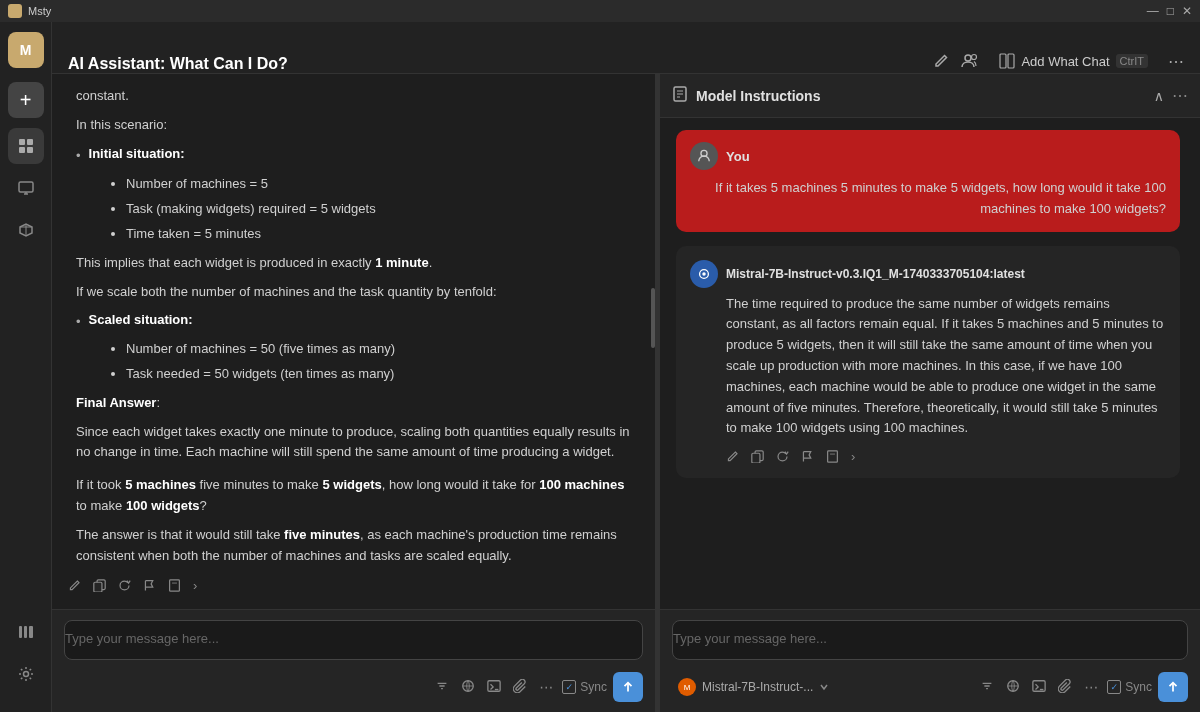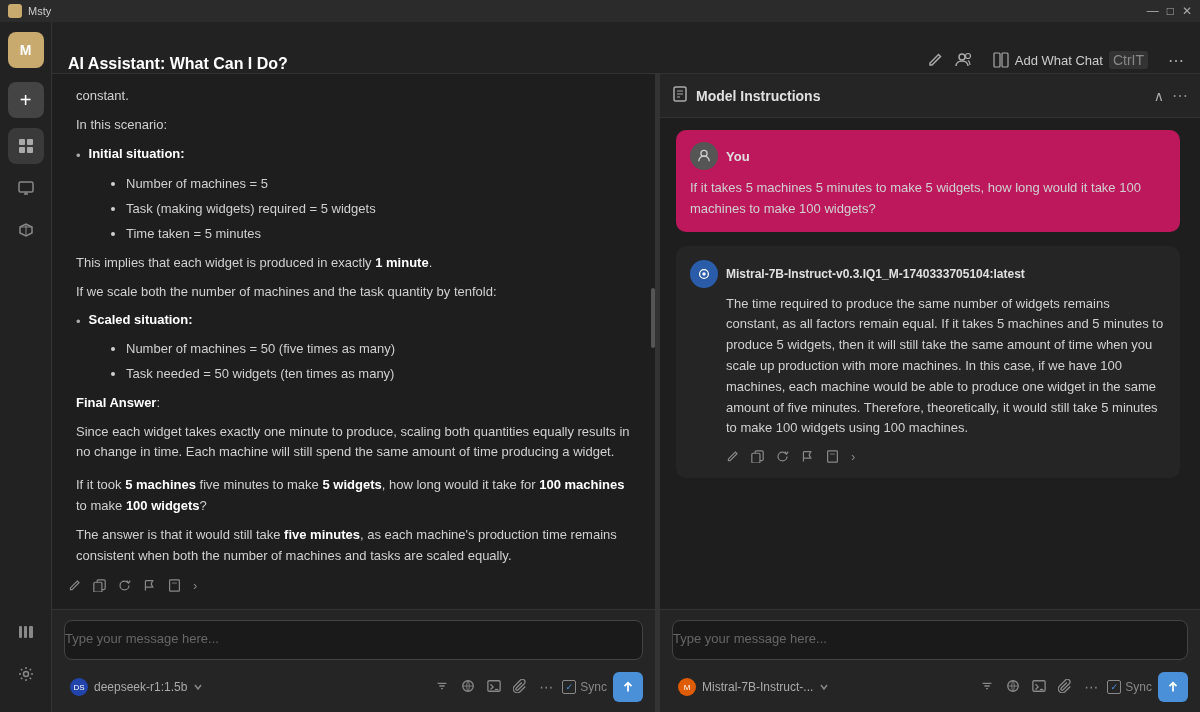--- a/index.html
+++ b/index.html
@@ -135,21 +135,21 @@
       gap: 6px;
       cursor: pointer;
       color: #ccc;
       font-size: 13px;
       background: none;
       border: none;
       padding: 4px 8px;
       border-radius: 4px;
     }
     .shortcut-badge {
-      font-size: 14px;
+      font-size: 11px;
       color: #888;
       background: #333;
       padding: 1px 4px;
       border-radius: 3px;
     }
 
     
     .split-panes {
       flex: 1;
       display: flex;
@@ -270,24 +270,25 @@
       font-size: 13px;
       background: none;
       border: none;
       display: flex;
       align-items: center;
       gap: 3px;
     }
 
     
     .user-message-block {
-      background: #be185d;
+      background: #b91c1c;
       border-radius: 10px;
       padding: 12px 14px;
       margin-bottom: 14px;
+      text-align: right;
     }
     .user-message-header {
       display: flex;
       align-items: center;
       gap: 8px;
       margin-bottom: 8px;
     }
     .user-message-text {
       font-size: 13px;
       line-height: 1.6;
@@ -600,27 +601,20 @@
             </div>
           </div>
           <div class="scroll-indicator">
             <div class="scroll-thumb"></div>
           </div>
         </div>
 
         <div class="input-area">
           <textarea class="input-box" rows="1" placeholder="Type your message here..." style=""></textarea>
           <div class="input-toolbar">
-            <button class="model-selector">
-              <div class="model-icon">DS</div>
-              <span>deepseek-r1:1.5b</span>
-              <svg width="10" height="10" viewBox="0 0 10 10" fill="none">
-                  <path d="M2 3l3 4 3-4" stroke="#888" stroke-width="1.5" fill="none"></path>
-                </svg>
-            </button>
             <div class="input-toolbar-actions">
               <button class="toolbar-btn">
                 <svg width="14" height="14" viewBox="0 0 16 16" fill="none">
                     <path d="M3 5h10M5 8h6M7 11h2" stroke="#888" stroke-width="1.5"></path>
                   </svg>
               </button>
               <button class="toolbar-btn">
                 <svg width="14" height="14" viewBox="0 0 16 16" fill="none">
                     <circle cx="8" cy="8" r="6" stroke="#888" stroke-width="1.5" fill="none"></circle>
                     <line x1="2" y1="8" x2="14" y2="8" stroke="#888" stroke-width="1"></line>

